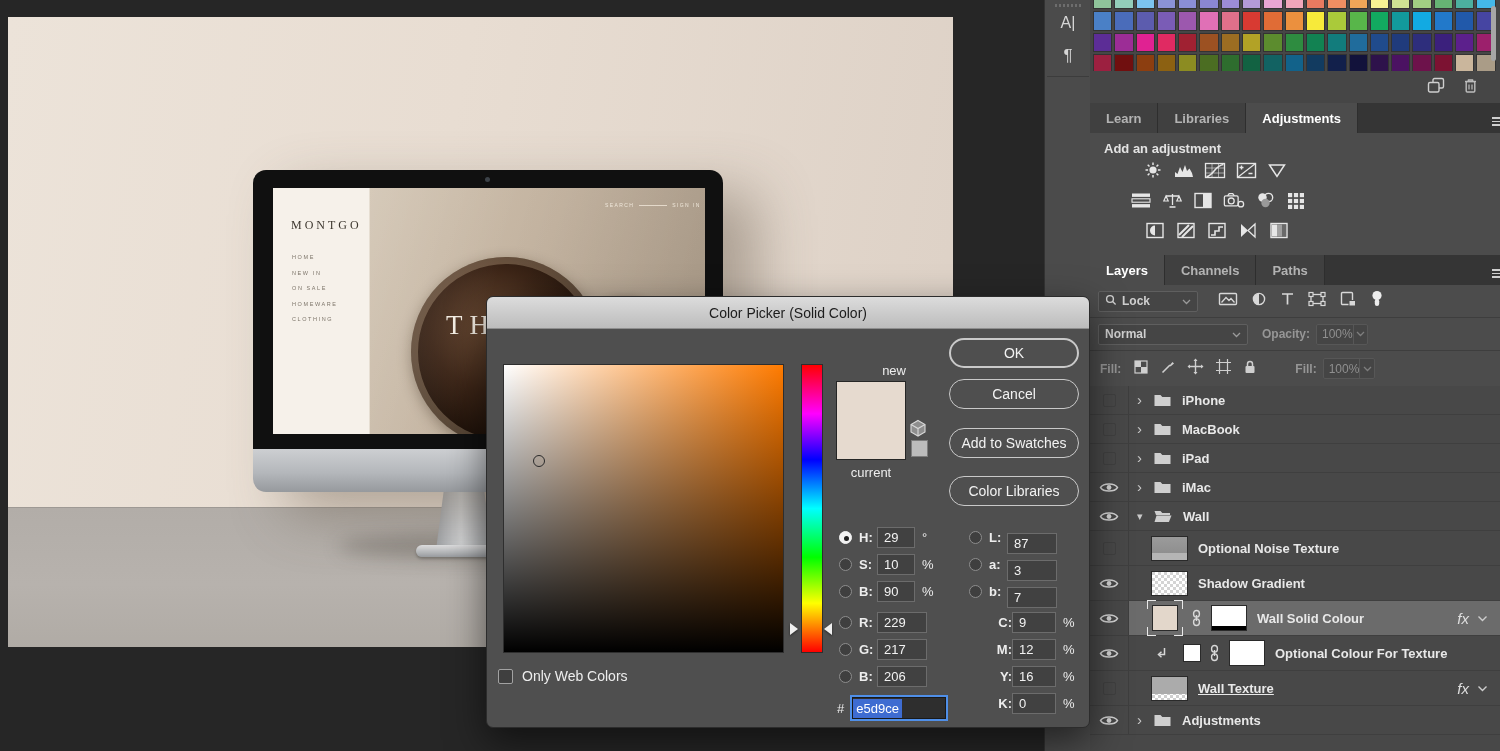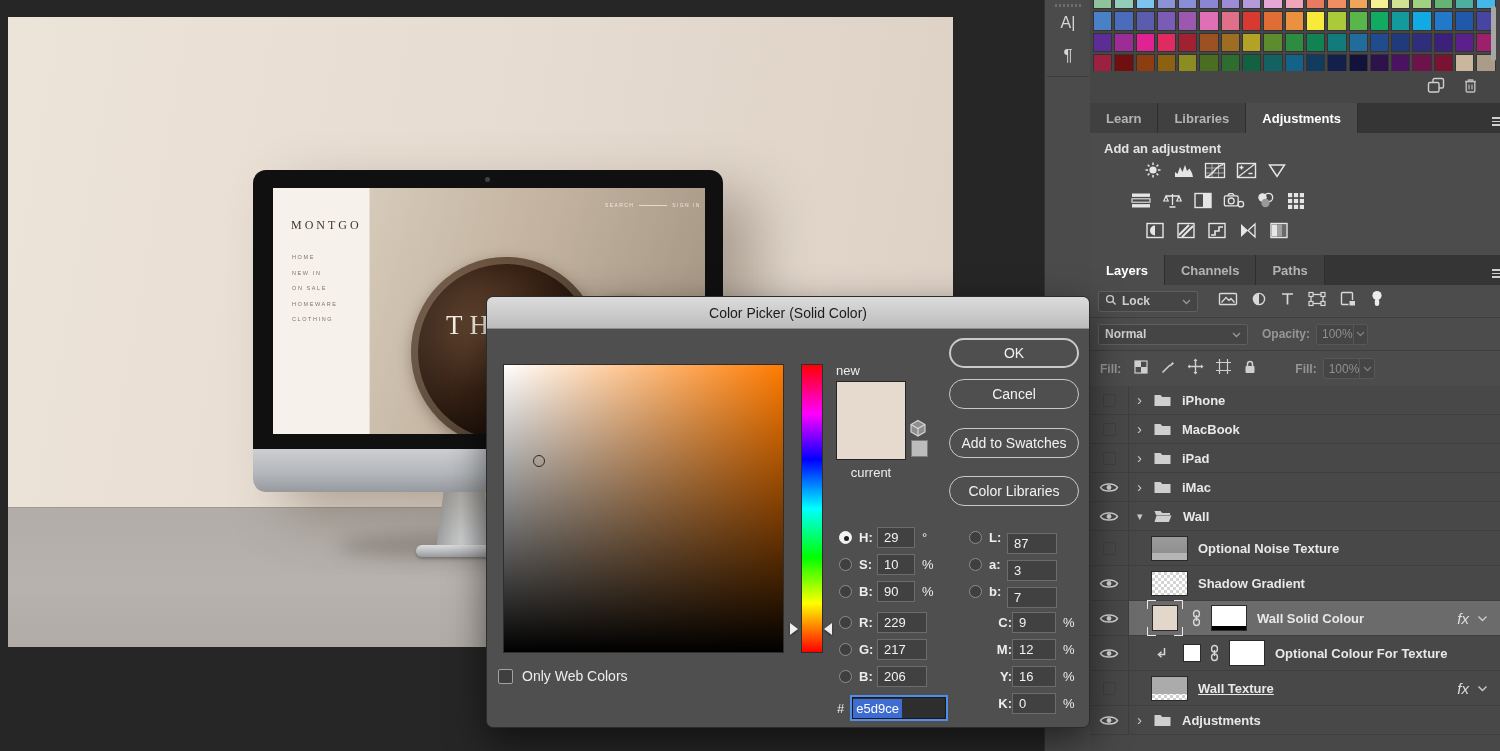--- a/index.html
+++ b/index.html
@@ -70,21 +70,21 @@
   #hue-slider { left:314px; top:67px; width:22px; height:289px; border:1px solid #2e2e2e;
             background:linear-gradient(to bottom,#ff0000 0%,#ff00ff 17%,#0000ff 33%,
                        #00ffff 50%,#00ff00 67%,#ffff00 83%,#ff0000 100%); }
   #hue-arrow-left { left:303px; top:326px; width:0; height:0;
             border-top:6px solid transparent; border-bottom:6px solid transparent;
             border-left:8px solid #f0f0f0; filter:drop-shadow(0 1px 1px rgba(0,0,0,.5)); }
   #hue-arrow-right { left:337px; top:326px; width:0; height:0;
             border-top:6px solid transparent; border-bottom:6px solid transparent;
             border-right:8px solid #f0f0f0; filter:drop-shadow(0 1px 1px rgba(0,0,0,.5)); }
   .dlg-label { color:#ededed; font-size:13px; }
-  #new-label { left:349px; top:66px; width:70px; text-align:left; }
+  #new-label { left:349px; top:66px; width:70px; text-align:right; }
   #current-label { left:349px; top:168px; width:70px; text-align:center; }
   #nc-swatch { left:349px; top:84px; width:70px; height:79px; border:1px solid #262626; }
   .nc-half { width:100%; height:50%; }
   #cube-icon { left:421px; top:122px; }
   #warn-square { left:424px; top:143px; width:17px; height:17px; background:#bcbcbc; border:1px solid #7d7d7d; }
   .dlg-btn { left:462px; width:130px; height:30px; border-radius:15px; background:transparent;
              border:1.5px solid #c9c9c9; color:#f2f2f2; font-size:14px;
              display:flex; align-items:center; justify-content:center; cursor:default; }
   #btn-ok { top:41px; border-width:2px; }
   #btn-cancel { top:82px; }

